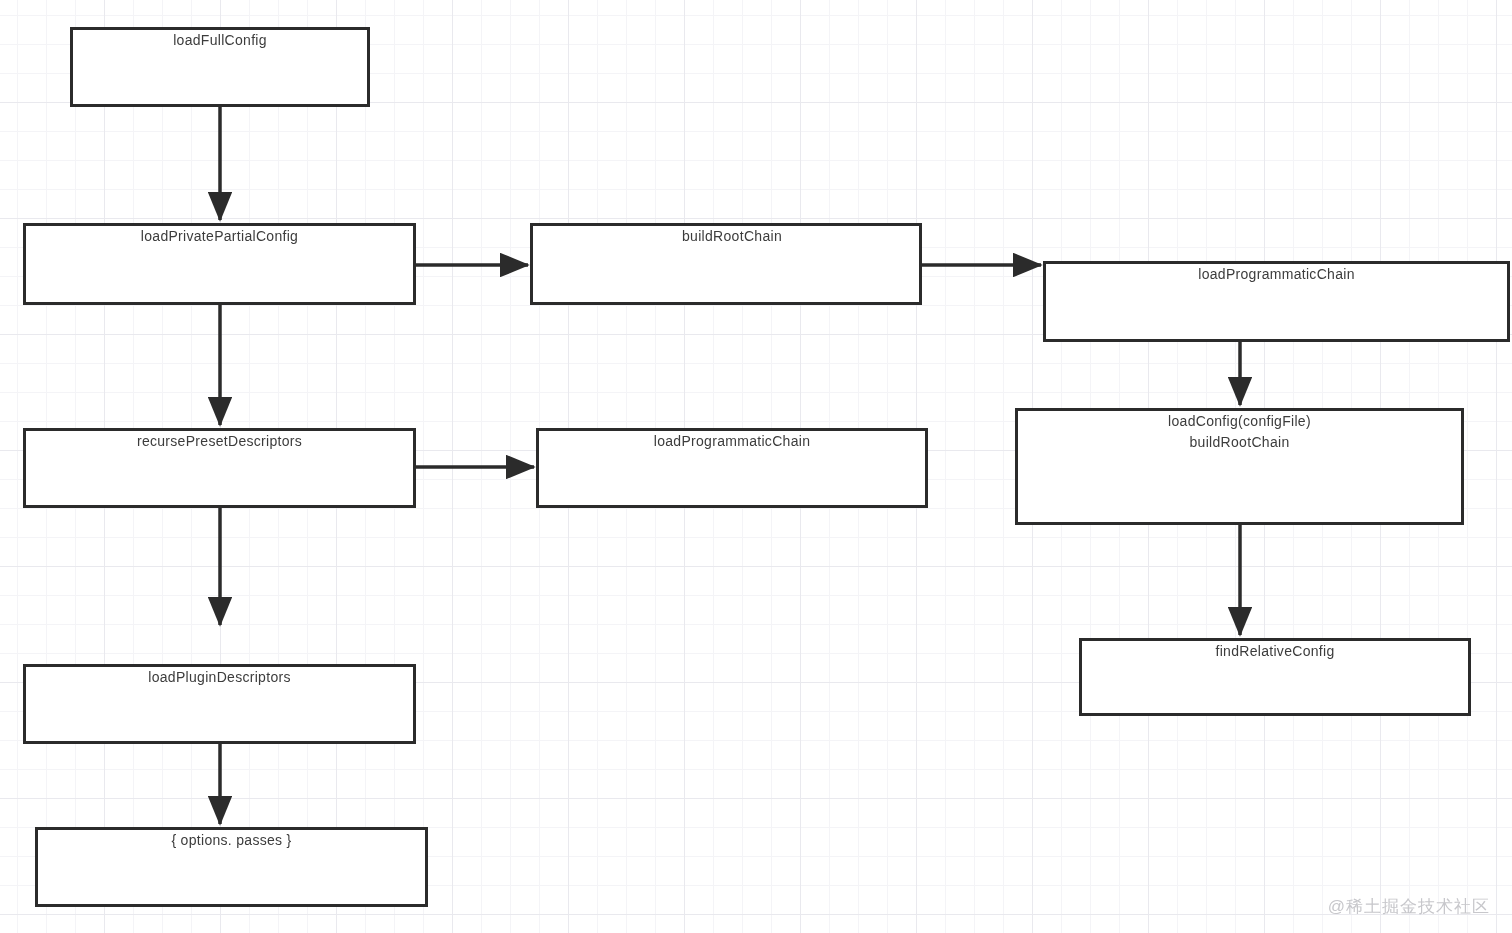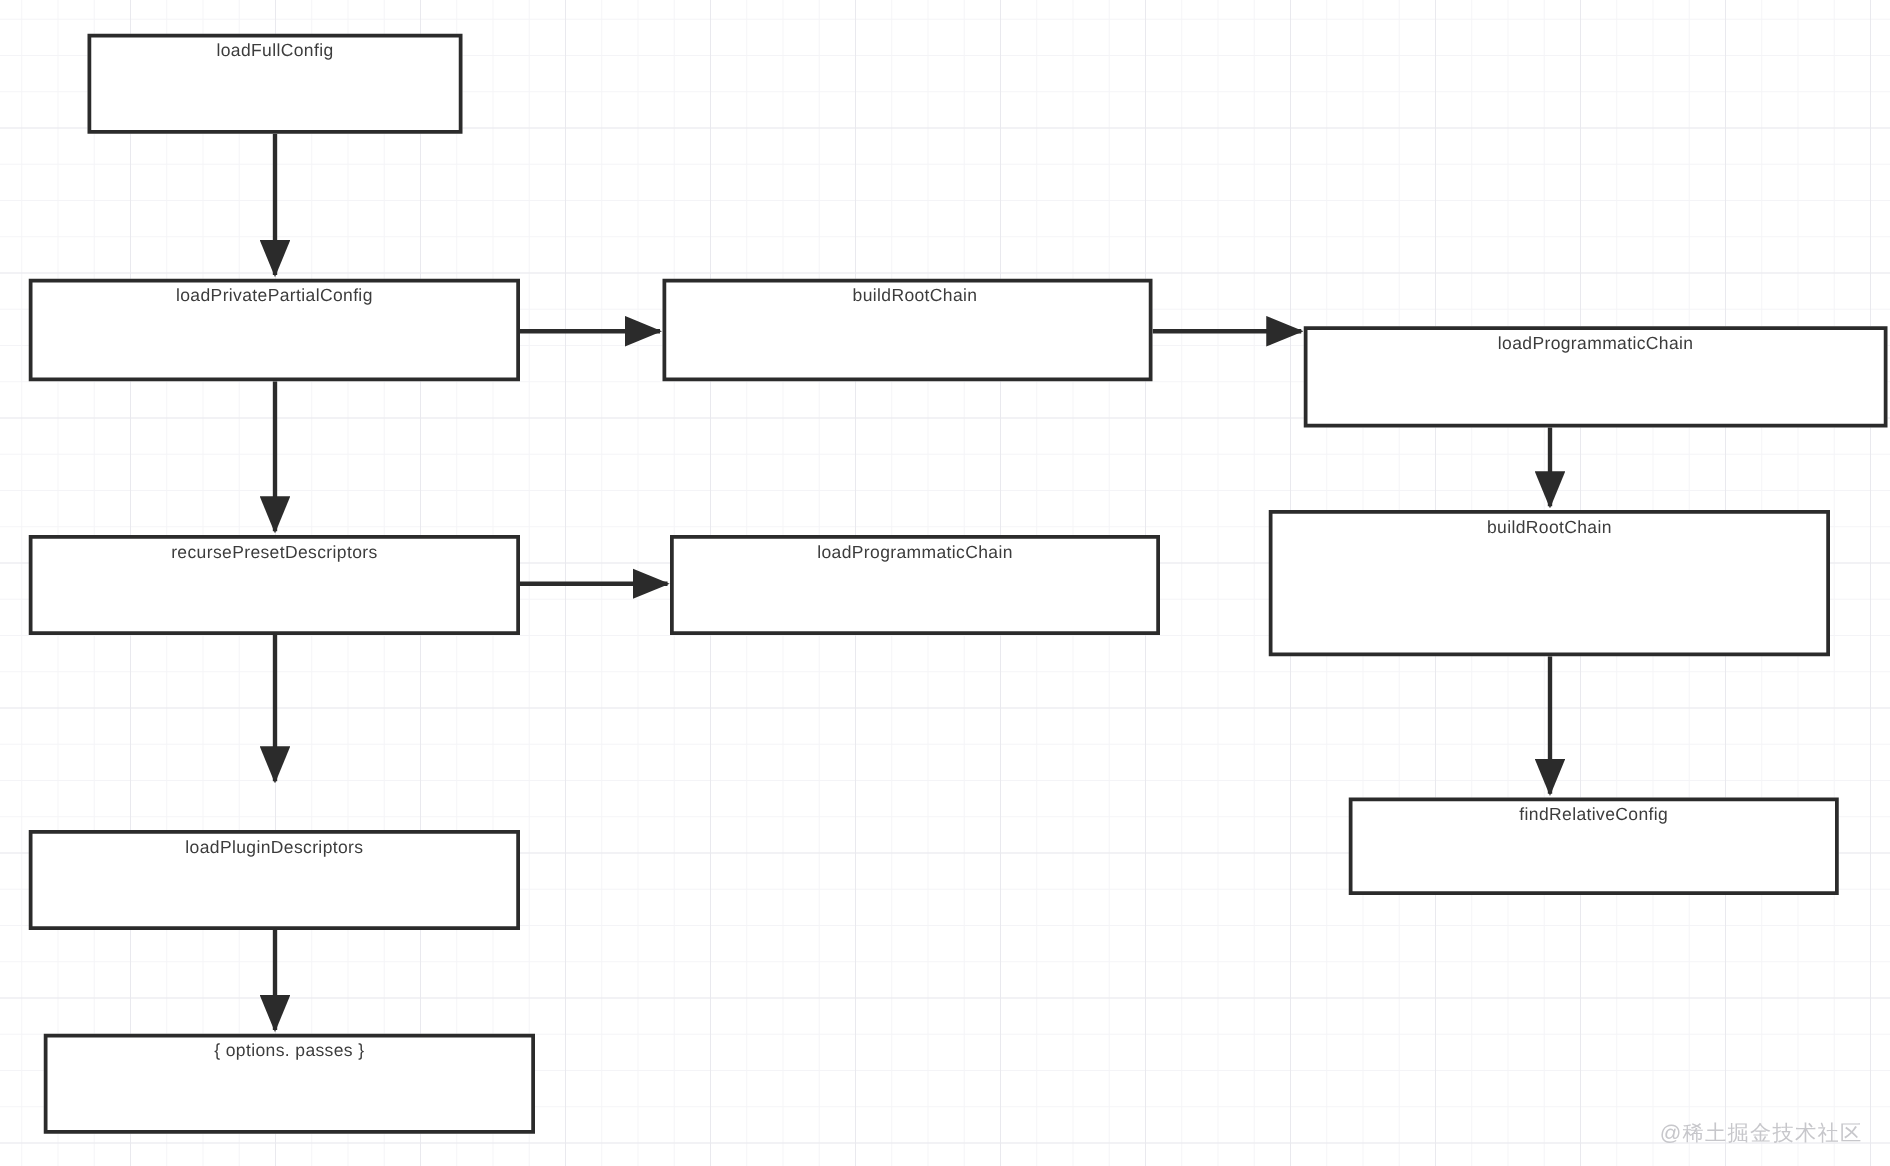--- a/index.html
+++ b/index.html
@@ -92,20 +92,21 @@
       <div class="flow-node" style="left: 1043px; top: 222px; width: 467px; height: 81px; margin-top: 39px;">
         <div>loadProgrammaticChain</div>
       </div>
       <div class="flow-node" style="left: 23px; top: 428px; width: 393px; height: 80px;">
         <div>recursePresetDescriptors</div>
       </div>
       <div class="flow-node" style="left: 536px; top: 428px; width: 392px; height: 80px;">
         <div>loadProgrammaticChain</div>
       </div>
       <div class="flow-node" style="left: 1015px; top: 408px; width: 449px; height: 117px;">
+        <div>loadConfig(configFile)</div>
         <div>buildRootChain</div>
       </div>
       <div class="flow-node" style="left: 23px; top: 628px; width: 393px; height: 80px; margin-top: 36px;">
         <div>loadPluginDescriptors</div>
       </div>
       <div class="flow-node" style="left: 1043px; top: 638px; width: 392px; height: 78px; margin-left: 36px;">
         <div>findRelativeConfig</div>
       </div>
       <div class="flow-node" style="left: 35px; top: 827px; width: 393px; height: 80px;">
         <div>{ options. passes }</div>

